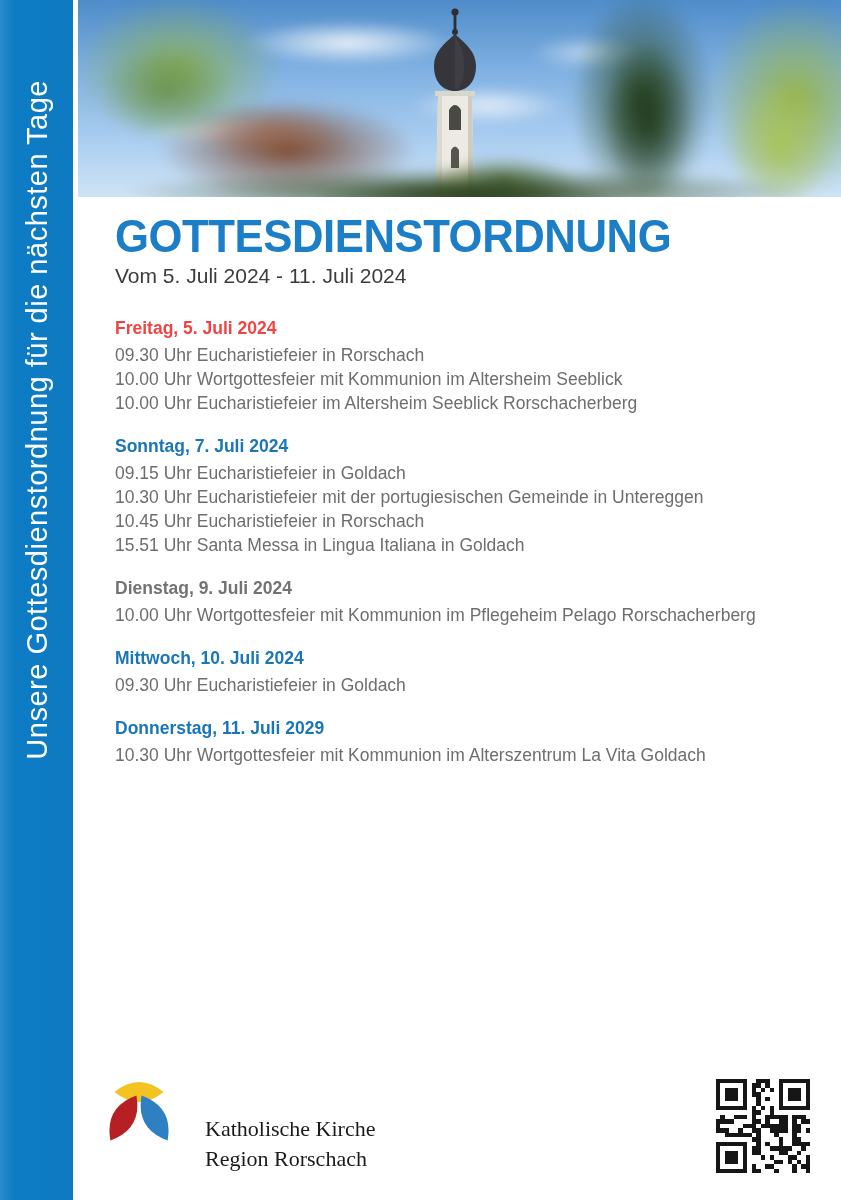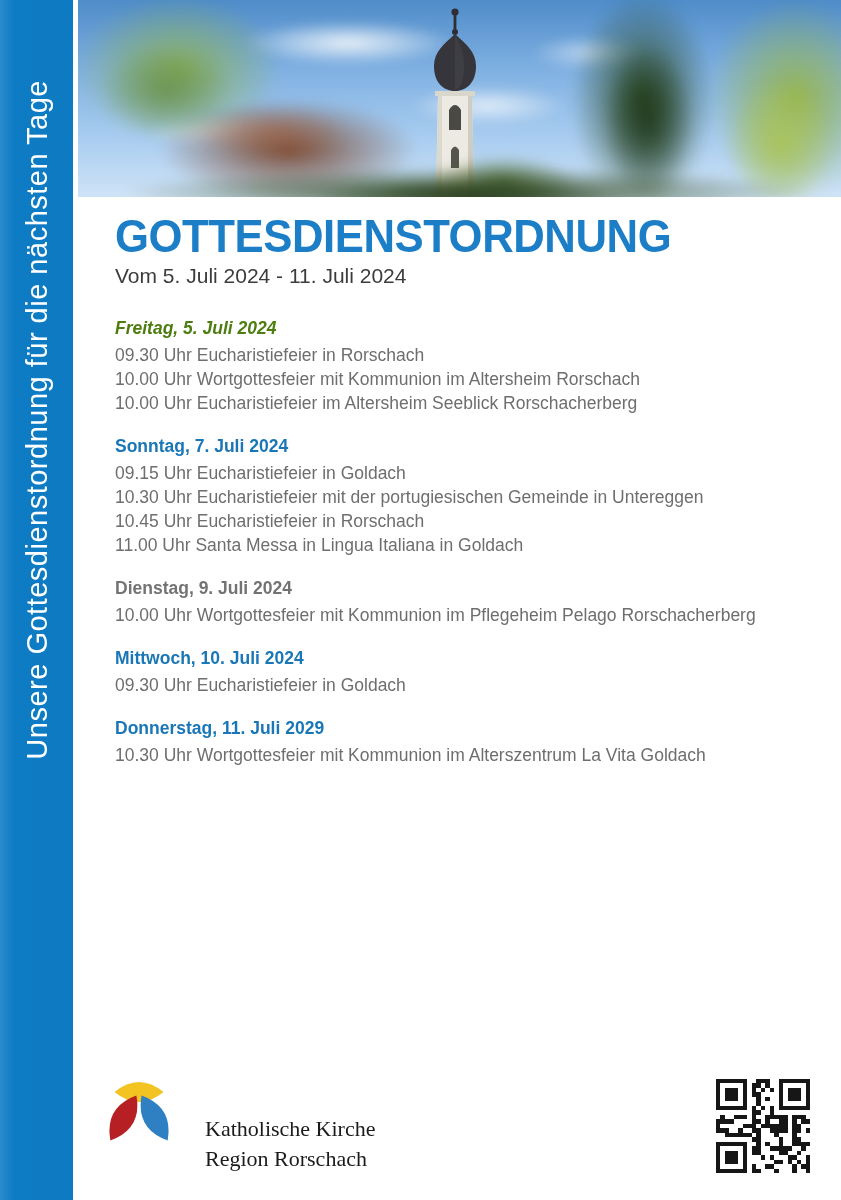--- a/index.html
+++ b/index.html
@@ -111,31 +111,31 @@
     </div>
     <div class="blob band1"></div>
     <div class="blob band2"></div>
   </div>
 
   <h1 class="title" style="color: rgb(27, 126, 198);">GOTTESDIENSTORDNUNG</h1>
   <p class="subtitle">Vom 5. Juli 2024 - 11. Juli 2024</p>
 
   <div class="schedule" id="schedule">
       <section>
-        <h2 style="color: #4d7c0f; font-style: italic;">Freitag, 5. Juli 2024</h2>
+        <h2 style="color: #ef4444;">Freitag, 5. Juli 2024</h2>
         <p>09.30 Uhr Eucharistiefeier in Rorschach</p>
-        <p>10.00 Uhr Wortgottesfeier mit Kommunion im Altersheim Rorschach</p>
+        <p>10.00 Uhr Wortgottesfeier mit Kommunion im Altersheim Seeblick</p>
         <p>10.00 Uhr Eucharistiefeier im Altersheim Seeblick Rorschacherberg</p>
       </section>
       <section>
         <h2 style="color: rgb(26, 119, 183);">Sonntag, 7. Juli 2024</h2>
         <p>09.15 Uhr Eucharistiefeier in Goldach</p>
         <p>10.30 Uhr Eucharistiefeier mit der portugiesischen Gemeinde in Untereggen</p>
         <p>10.45 Uhr Eucharistiefeier in Rorschach</p>
-        <p>11.00 Uhr Santa Messa in Lingua Italiana in Goldach</p>
+        <p>15.51 Uhr Santa Messa in Lingua Italiana in Goldach</p>
       </section>
       <section>
         <h2 style="color: #737373;">Dienstag, 9. Juli 2024</h2>
         <p>10.00 Uhr Wortgottesfeier mit Kommunion im Pflegeheim Pelago Rorschacherberg</p>
       </section>
       <section>
         <h2 style="color: rgb(26, 119, 183);">Mittwoch, 10. Juli 2024</h2>
         <p>09.30 Uhr Eucharistiefeier in Goldach</p>
       </section>
       <section>

